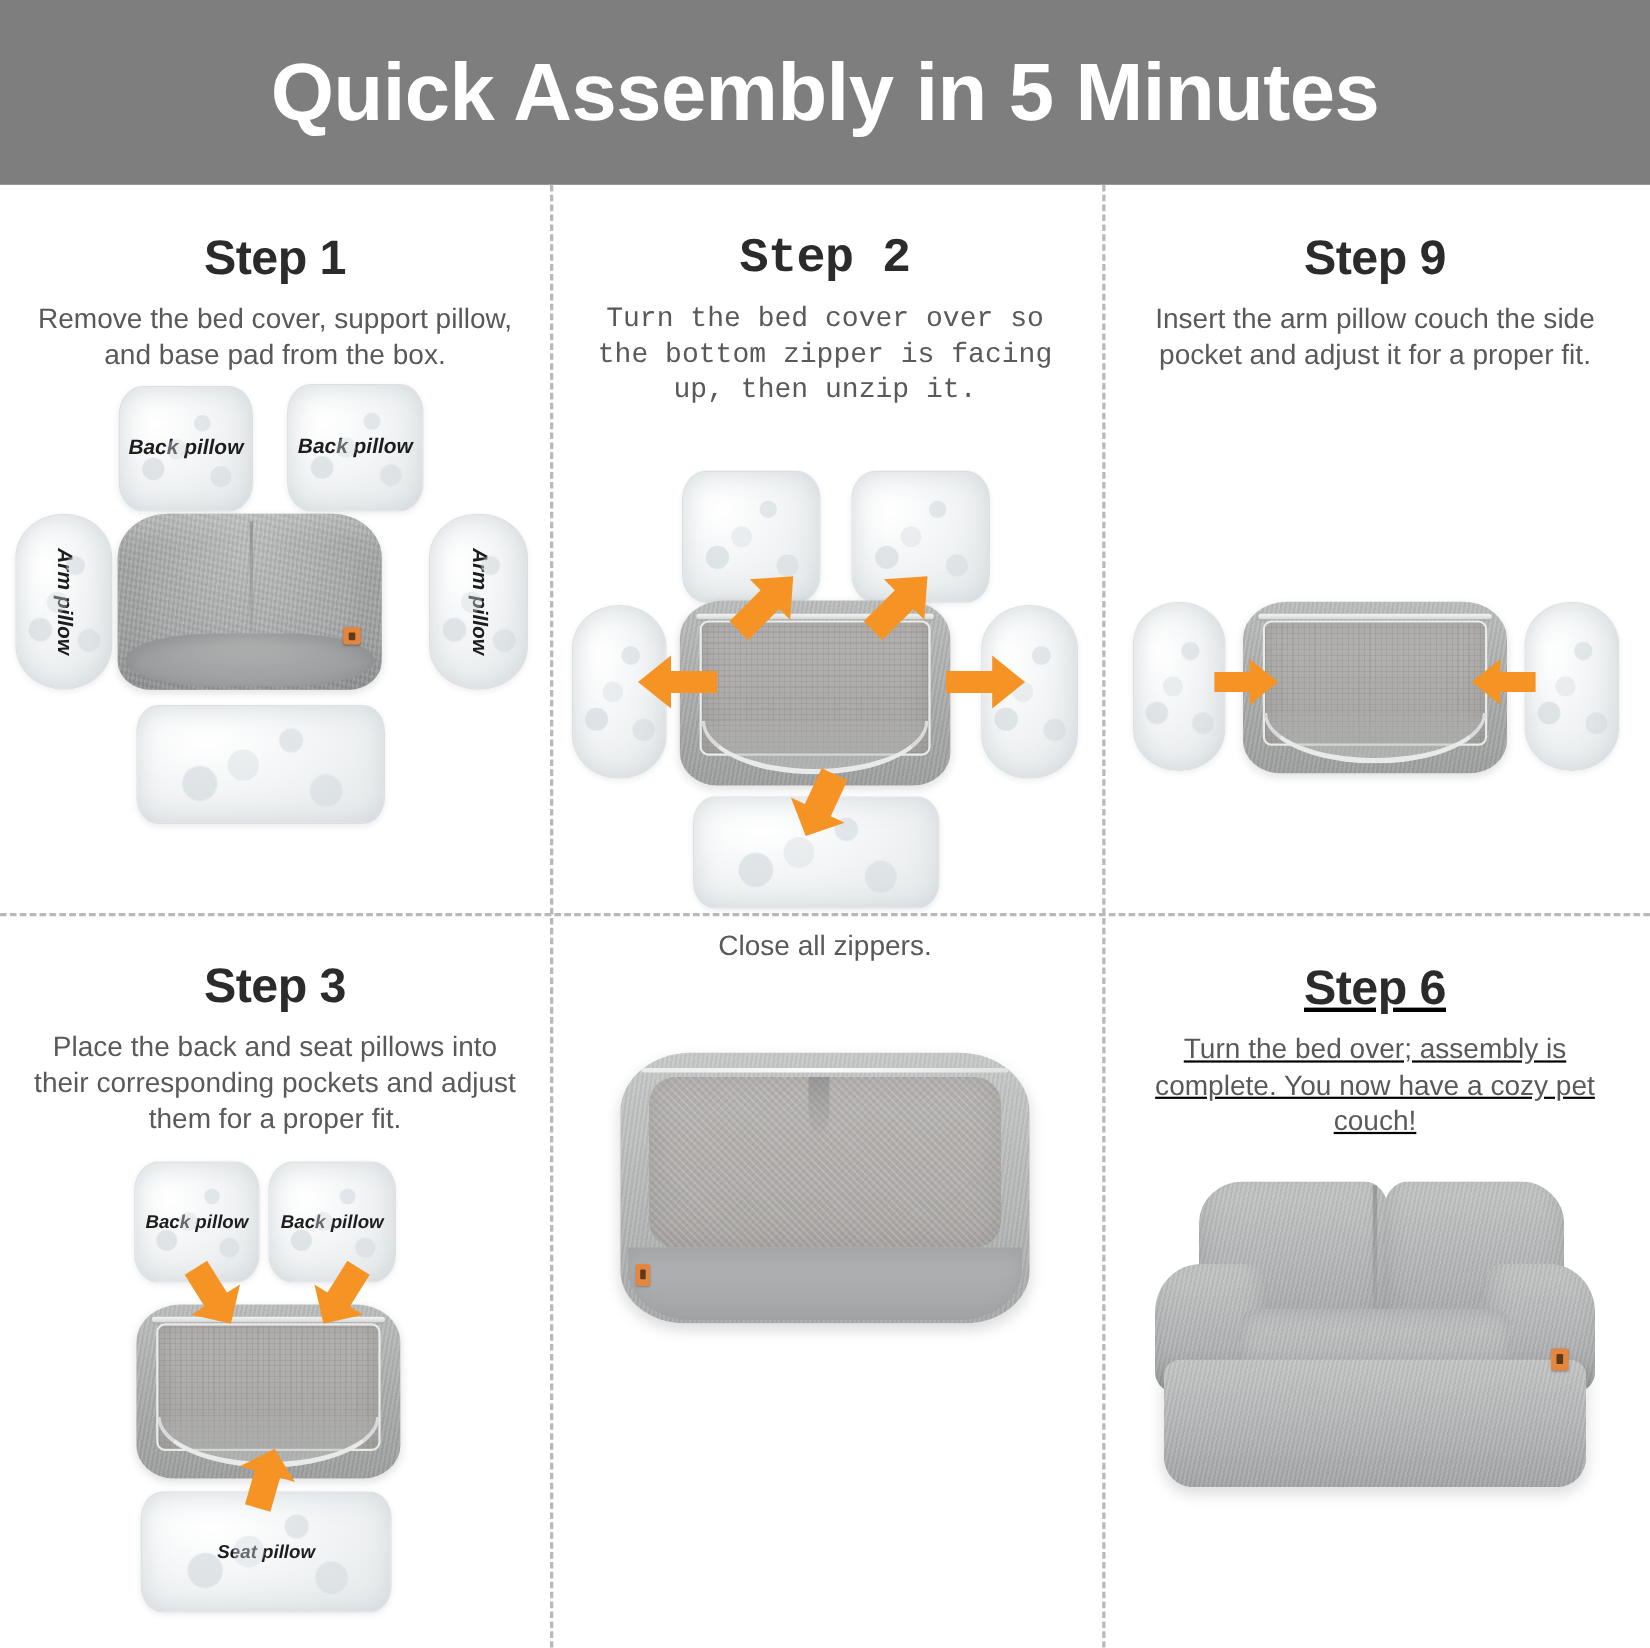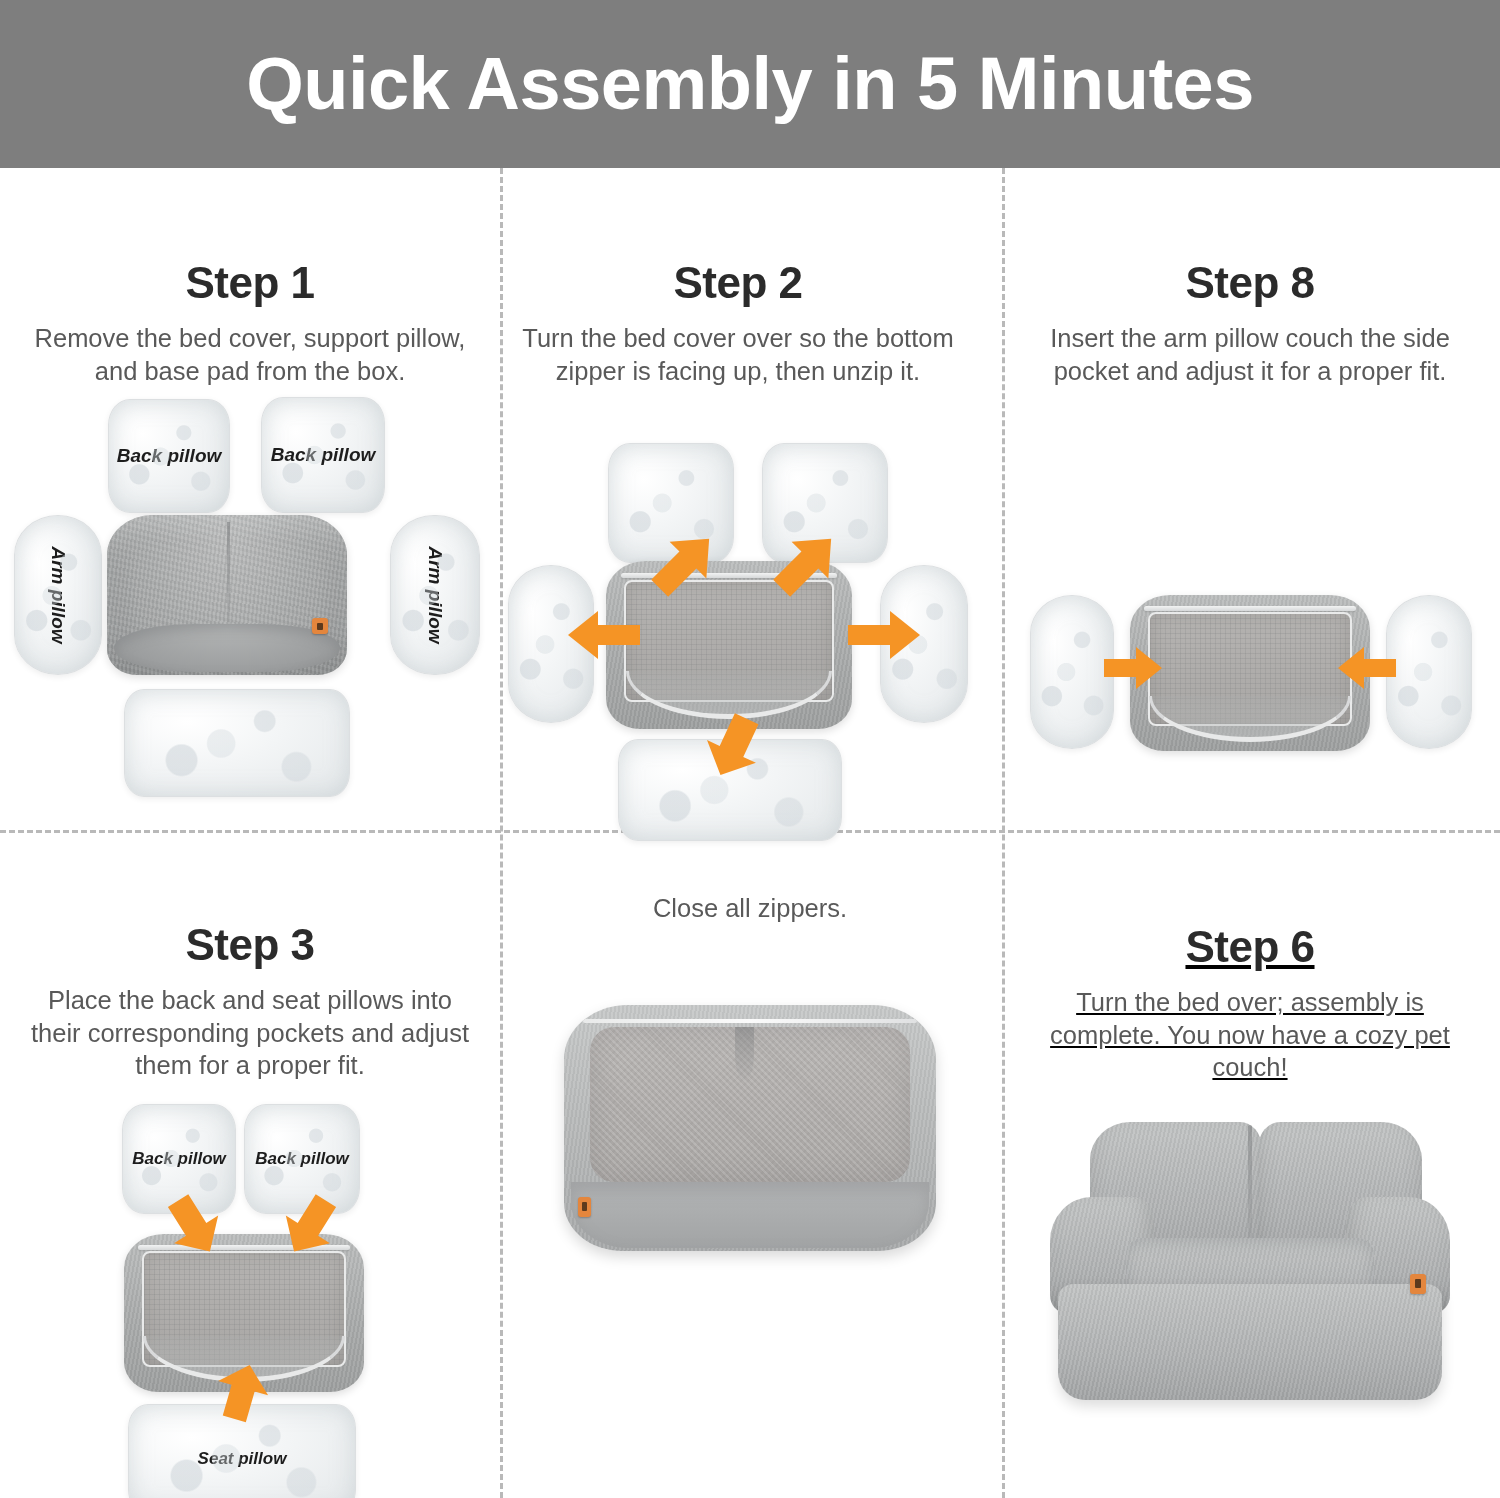--- a/index.html
+++ b/index.html
@@ -34,23 +34,23 @@
     position:absolute;top:0;bottom:0;width:0;
     border-left:3px dashed #b9b9b9;
   }
   .vdiv.v1{left:500px;}
   .vdiv.v2{left:1002px;}
   .hdiv{
     position:absolute;left:0;right:0;height:0;top:662px;
     border-top:3px dashed #b9b9b9;
   }
 
-  .cell{position:absolute;width:500px;box-sizing:border-box;padding:0 12px;margin-top:48px;}
+  .cell{position:absolute;width:500px;box-sizing:border-box;padding:0 12px;}
   .c1{left:0;top:0;}
-  .c2{left:488px;top:0;}
+  .c2{left:500px;top:0;font-family:Liberation Mono, monospace;}
   .c3{left:1000px;top:0;}
   .c4{left:0;top:662px;}
   .c5{left:500px;top:662px;}
   .c6{left:1000px;top:664px;text-decoration:underline;}
 
   .step-title{
     text-align:center;
     font-size:44px;
     font-weight:bold;
     color:#2b2b2b;
@@ -353,21 +353,21 @@
         <svg width="72" height="82" viewBox="0 0 72 82">
             <g transform="rotate(115 36 41)">
               <path d="M6 28 L42 28 L42 14 L68 41 L42 68 L42 54 L6 54 Z" fill="#F59425"></path>
             </g>
           </svg>
       </div>
     </div>
   </div>
 
   <div class="cell c3">
-    <div class="step-title">Step 8</div>
+    <div class="step-title">Step 9</div>
     <div class="step-desc">Insert the arm pillow couch the side pocket and adjust it for a proper fit.</div>
 
     <div class="stage" style="height:470px;margin-top:56px;">
       <div class="pc wpillow bolster" style="left:18px;top:152px;width:82px;height:152px;"></div>
       <div class="pc wpillow bolster" style="left:374px;top:152px;width:84px;height:152px;"></div>
 
       <div class="pc invcover" style="left:118px;top:152px;width:240px;height:156px;">
         <div class="zip-top"></div>
         <div class="mesh"></div>
         <div class="zip-bottom"></div>

